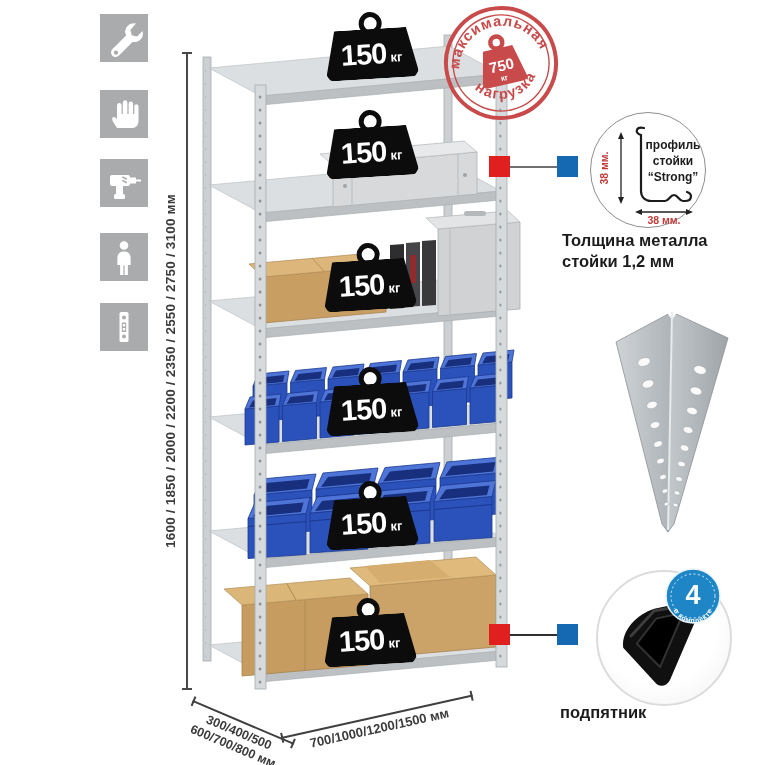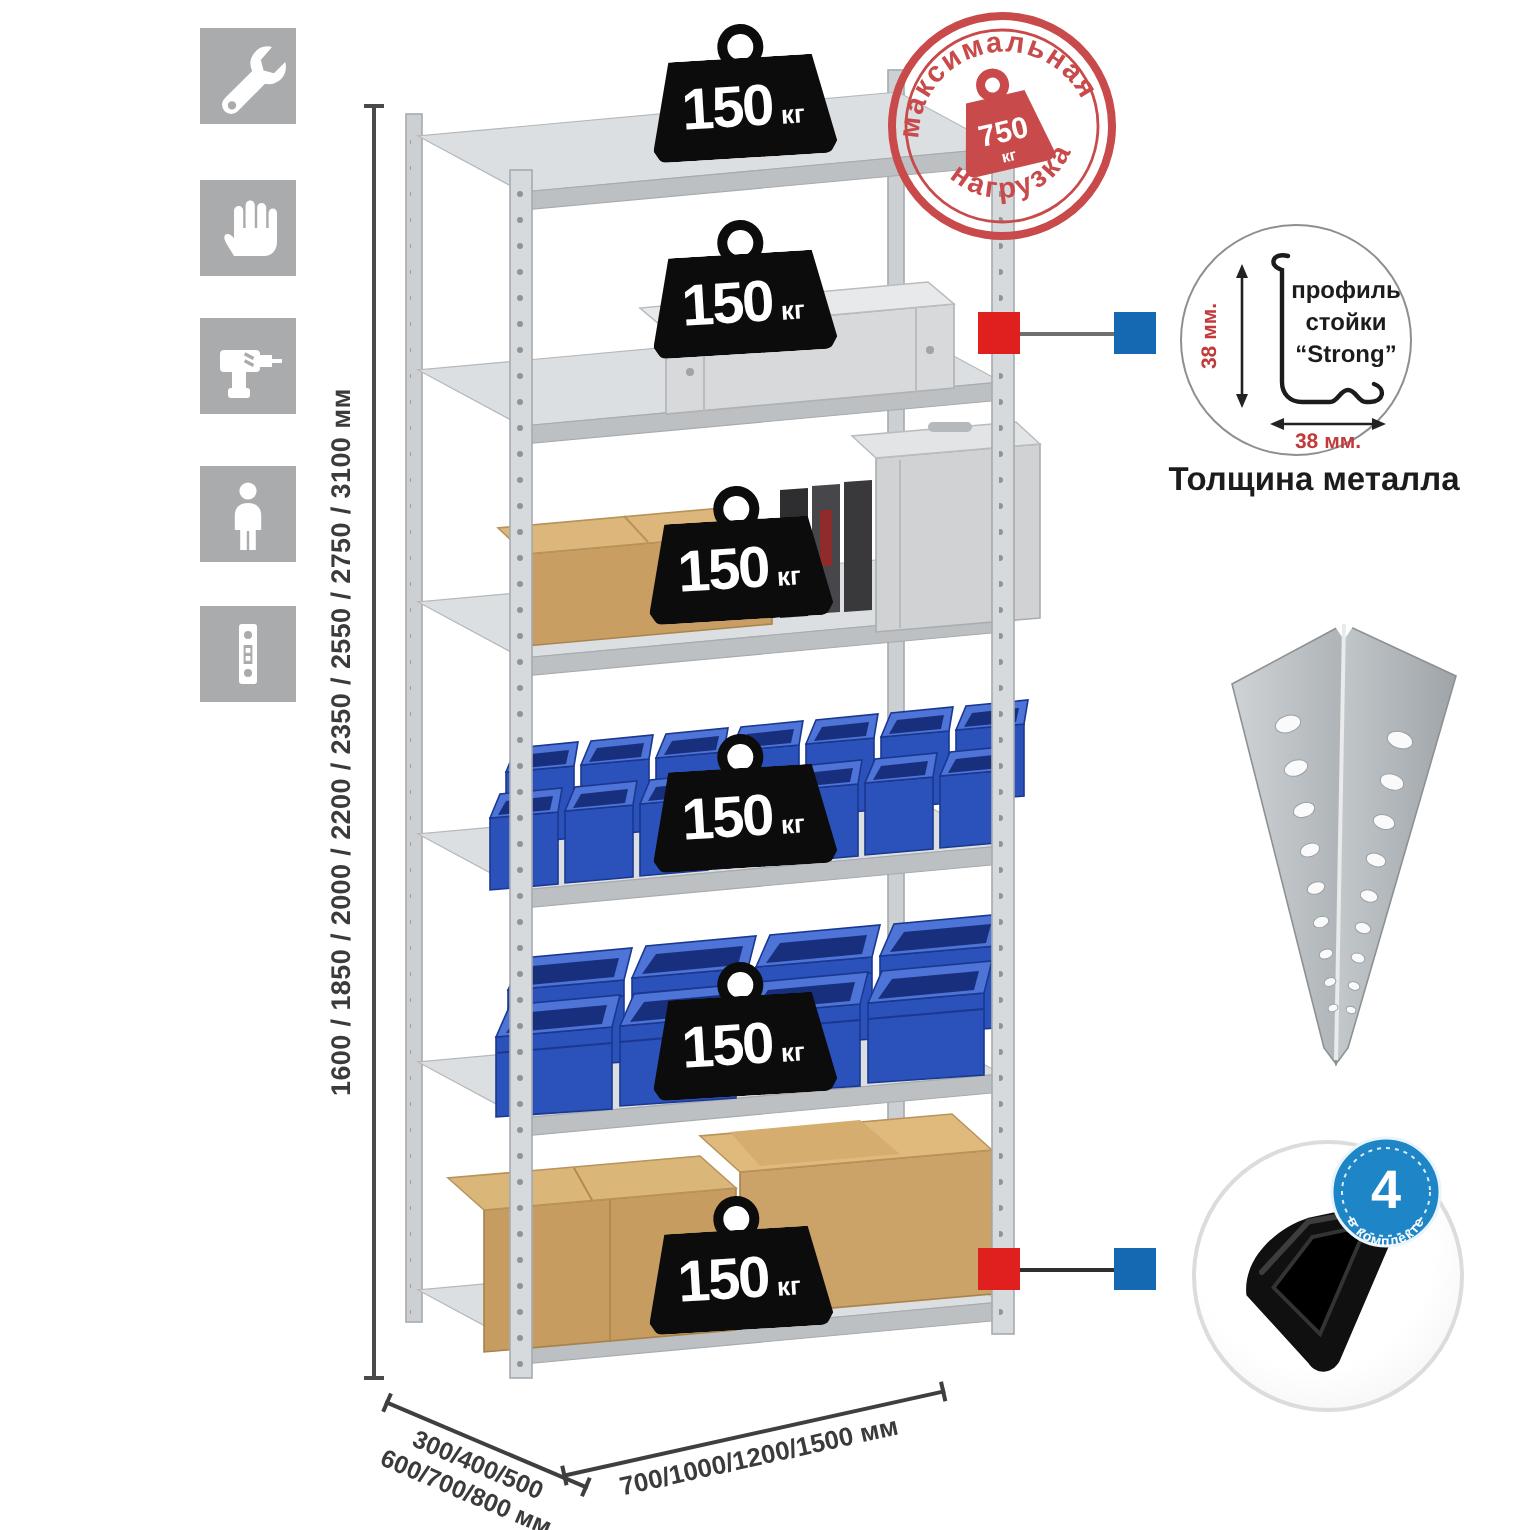--- a/index.html
+++ b/index.html
@@ -33,21 +33,21 @@
 
   
   .sq{position:absolute;width:21px;height:21px;z-index:4;}
   .sq.red{background:#e01f1f;}
   .sq.blue{background:#1569b2;}
   .hline{position:absolute;height:2px;z-index:3;}
 
   
   .profile-circle{position:absolute;left:590px;top:112px;width:114px;height:114px;border:1.5px solid #8b9094;
         border-radius:50%;background:#fff;}
-  .caption{position:absolute;width:190px;text-align:center;font-size:16.5px;font-weight:700;color:#1c1c1c;line-height:21px;}
+  .caption{position:absolute;width:190px;text-align:left;font-size:16.5px;font-weight:700;color:#1c1c1c;line-height:21px;}
   .foot-circle{position:absolute;left:596px;top:570px;width:132px;height:132px;border:2px solid #dcdcdc;border-radius:50%;
         background:radial-gradient(circle at 45% 40%,#ffffff 55%,#efefef 100%);}
   .badge{position:absolute;left:664px;top:567px;width:58px;height:58px;z-index:7;}
 
   
   .dim-line{position:relative;height:2px;background:#3f3f3f;}
   .dim-line::before,.dim-line::after{content:"";position:absolute;top:-4px;width:2px;height:10px;background:#3f3f3f;}
   .dim-line::before{left:0}.dim-line::after{right:0}
   .dim-depth{position:absolute;left:193px;top:700px;width:110px;transform:rotate(23deg);transform-origin:left top;
         text-align:center;font-size:12.5px;font-weight:700;color:#3b3b3b;line-height:15px;}
@@ -318,20 +318,21 @@
         <polygon points="102,99 95,96 95,102" fill="#222" stroke="none"></polygon>
       </g>
       <text x="73" y="111" text-anchor="middle" font-size="10.5" font-weight="bold" fill="#c23a3a">38 мм.</text>
       <text x="82" y="36" text-anchor="middle" font-size="12" font-weight="600" fill="#1c1c1c">профиль</text>
       <text x="82" y="52" text-anchor="middle" font-size="12" font-weight="600" fill="#1c1c1c">стойки</text>
       <text x="82" y="68" text-anchor="middle" font-size="12" font-weight="600" fill="#1c1c1c">“Strong”</text>
     </svg>
   </div>
   <div class="caption" style="left:562px;top:230px">
     <div>Толщина металла</div>
+    <div>стойки 1,2 мм</div>
   </div>
 
   <svg class="abs" style="left:598px;top:298px" width="148" height="242" viewBox="0 0 148 242">
     <defs>
       <linearGradient id="gL" x1="0" y1="0" x2="1" y2="0">
         <stop offset="0" stop-color="#cfd3d6"></stop>
           <stop offset="1" stop-color="#aeb3b7"></stop>
       </linearGradient>
       <linearGradient id="gR" x1="0" y1="0" x2="1" y2="0">
         <stop offset="0" stop-color="#c3c8cb"></stop>
@@ -378,20 +379,21 @@
         </defs>
       <circle cx="29" cy="29" r="27" fill="#1e86c6" stroke="#e9f4fb" stroke-width="1.5"></circle>
       <circle cx="29" cy="29" r="22" fill="none" stroke="rgba(255,255,255,0.85)" stroke-width="1" stroke-dasharray="2 2.5"></circle>
       <text x="29" y="37" text-anchor="middle" font-size="27" font-weight="800" fill="#fff">4</text>
       <text font-size="7" font-weight="bold" fill="#fff" letter-spacing="0.6">
         <textPath href="#badgeArc" startOffset="50%" text-anchor="middle">в комплекте</textPath>
       </text>
     </svg>
   </div>
   <div class="caption" style="left:560px;top:702px">
+    <div>подпятник</div>
   </div>
 
   <div class="dim-depth">
     <div class="dim-line"></div>
     <div>300/400/500</div>
     <div>600/700/800 мм</div>
   </div>
   <div class="dim-width">
     <div class="dim-line"></div>
     <div>700/1000/1200/1500 мм</div>

